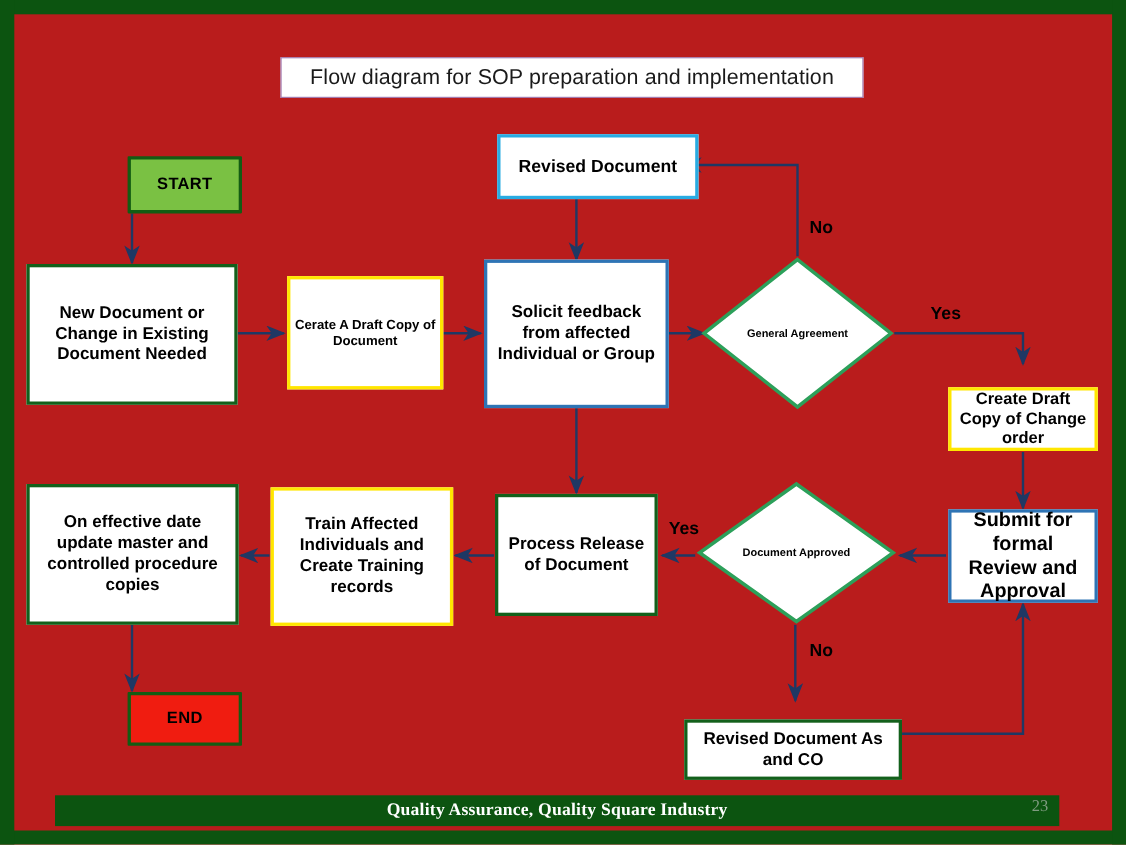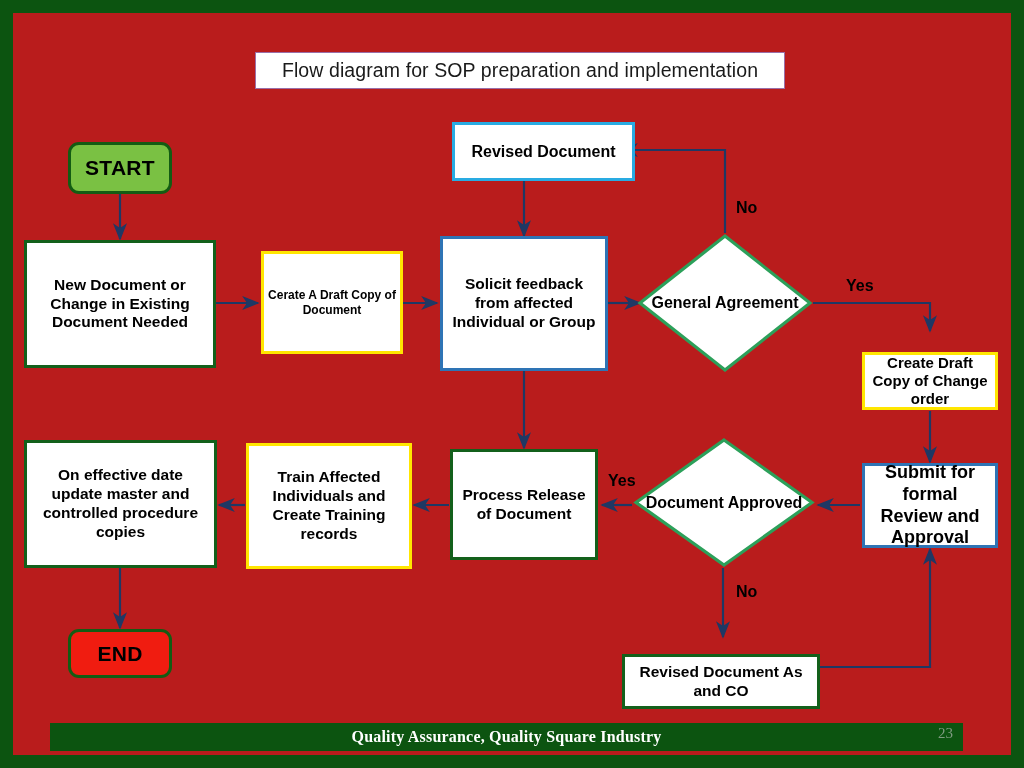--- a/index.html
+++ b/index.html
@@ -58,44 +58,45 @@
     text-align: center;
     background: #ffffff;
     color: #000000;
     font-weight: bold;
     line-height: 1.22;
     padding: 2px 4px;
   }
   .node .lbl { display: block; }
 
   .term {
-    border-radius: 11px;
-    font-size: 21px;
+    border-radius: 1px;
+    font-size: 15px;
     letter-spacing: 0.3px;
+    margin-left: 48px;
   }
   .n-start { background: #7ac143; border: 3px solid #135c13; }
   .n-end   { background: #f01c10; border: 3px solid #135c13; }
 
   .b-darkgreen { border: 3px solid #13601b; }
   .b-yellow    { border: 3px solid #ffe600; }
   .b-blue      { border: 3px solid #2e74b5; }
   .b-cyan      { border: 3px solid #29abe2; margin-left: 19px; }
 
   
   .diamond-wrap { position: absolute; }
   .diamond-label {
     position: absolute;
     left: 0; top: 0;
     width: 100%; height: 100%;
     display: flex;
     align-items: center;
     justify-content: center;
     font-weight: bold;
     color: #000;
-    font-size: 16px;
+    font-size: 10px;
     text-align: center;
     pointer-events: none;
   }
 
   
   #connectors {
     position: absolute;
     left: 0; top: 0;
     width: 1024px;
     height: 768px;

